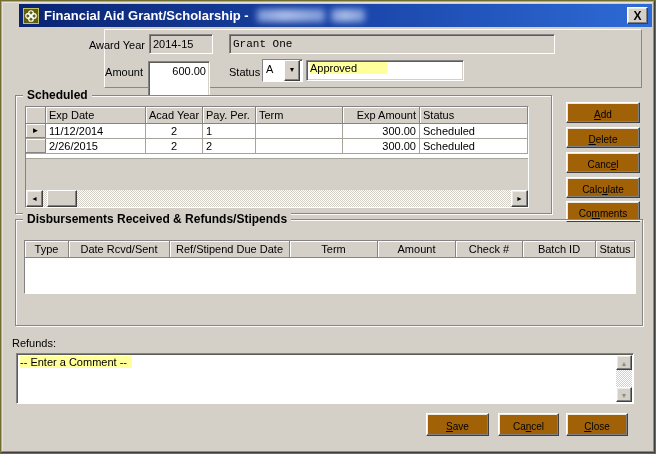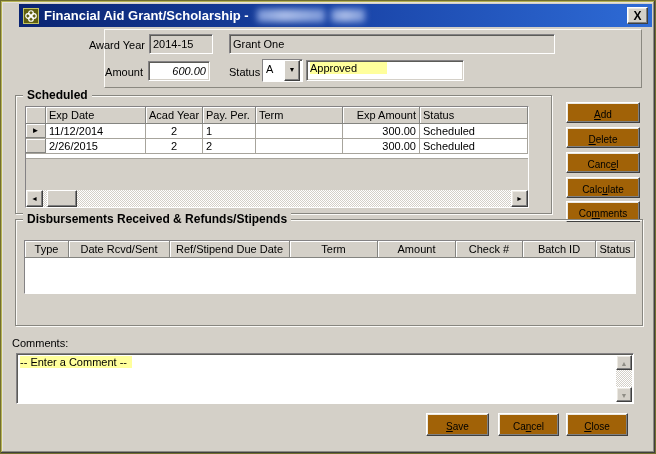--- a/index.html
+++ b/index.html
@@ -150,24 +150,24 @@
       <i class="blob b1"></i>
       <i class="blob b2"></i>
     </span>
     <button class="closebtn"><span>X</span></button>
   </div>
 
   <div class="panel-fields"></div>
 
   <span class="lbl" style="left:60px; top:38px; width:84px; text-align:right;">Award Year</span>
   <div class="edit ro" style="left:148px; top:33px; width:64px; height:20px;">2014-15</div>
-  <div class="edit ro" style="left:228px; top:33px; width:326px; height:20px;">Grant One</div>
+  <div class="edit ro" style="left:228px; top:33px; width:326px; height:20px;font-family:Liberation Mono, monospace;">Grant One</div>
 
   <span class="lbl" style="left:60px; top:65px; width:82px; text-align:right;">Amount</span>
-  <div class="edit num" style="left:147px; top:60px; width:62px; height:20px;font-style:italic;">600.00</div>
+  <div class="edit num" style="left:147px; top:60px; width:62px; height:36px;">600.00</div>
 
   <span class="lbl" style="left:228px; top:65px;">Status</span>
   <div class="combo" style="left:261px; top:58px; width:41px; height:23px;">
     <div class="cval">A</div>
     <div class="cbtn"><span>▼</span></div>
   </div>
   <div class="edit" style="left:305px; top:59px; width:158px; height:21px; padding-top:1px;"><span class="hl" style="padding-right:30px;">Approved</span></div>
 
   <div class="gbox" style="left:14px; top:94px; width:537px; height:119px;">
     <span class="glabel">Scheduled</span>
@@ -229,21 +229,21 @@
       <div class="hcell dhc" style="width:120px; flex:none;">Ref/Stipend Due Date</div>
       <div class="hcell dhc" style="width:88px; flex:none;">Term</div>
       <div class="hcell dhc" style="width:78px; flex:none;">Amount</div>
       <div class="hcell dhc" style="width:67px; flex:none;">Check #</div>
       <div class="hcell dhc" style="width:73px; flex:none;">Batch ID</div>
       <div class="hcell dhc" style="flex:1;">Status</div>
     </div>
     <div class="dwhite"></div>
   </div>
 
-  <span class="lbl" style="left:11px; top:336px;">Comments:</span>
+  <span class="lbl" style="left:11px; top:336px;">Refunds:</span>
   <div class="commentbox">
     <span class="hl" style="padding-right:5px;">-- Enter a Comment --</span>
     <div class="vscroll">
       <div class="sbtn"><span>▲</span></div>
       <div class="vtrack"></div>
       <div class="sbtn"><span>▼</span></div>
     </div>
   </div>
 
   <button class="btn footbtn" style="left:425px; width:63px;"><span></span><u>S</u><span>ave</span></button>

